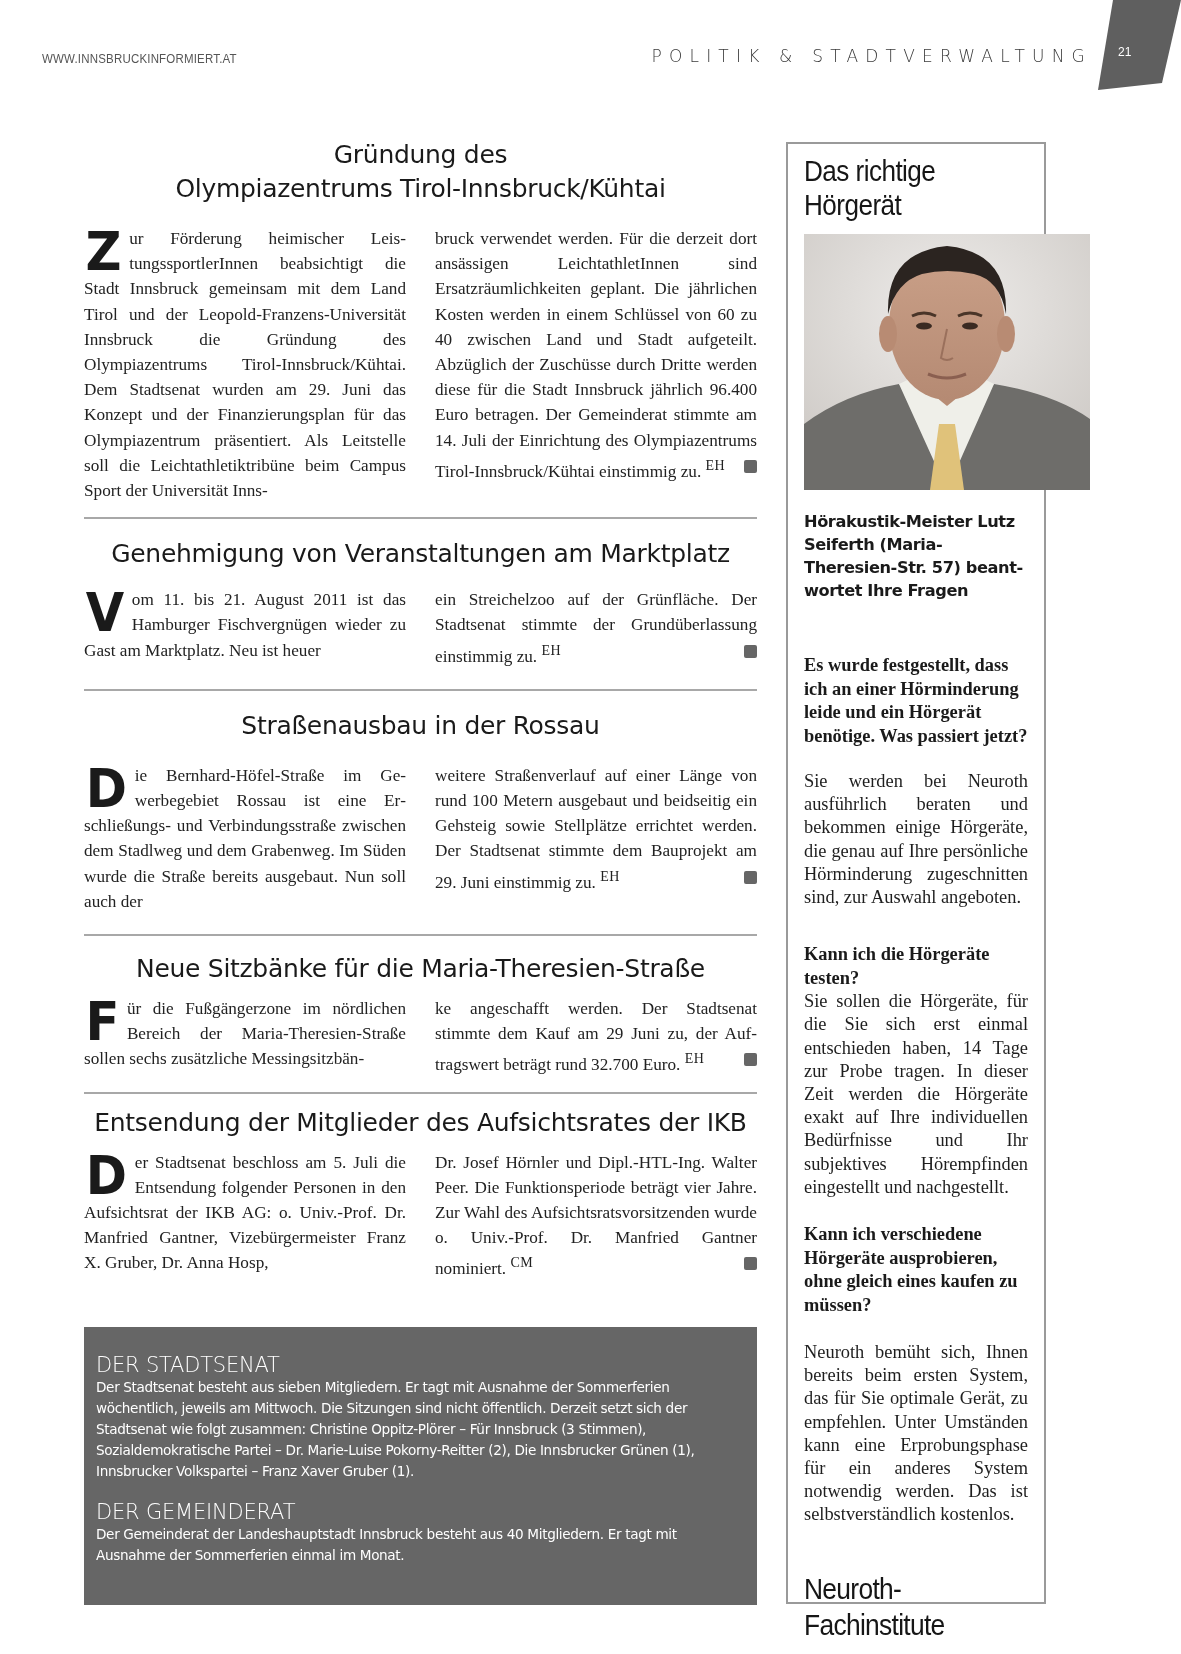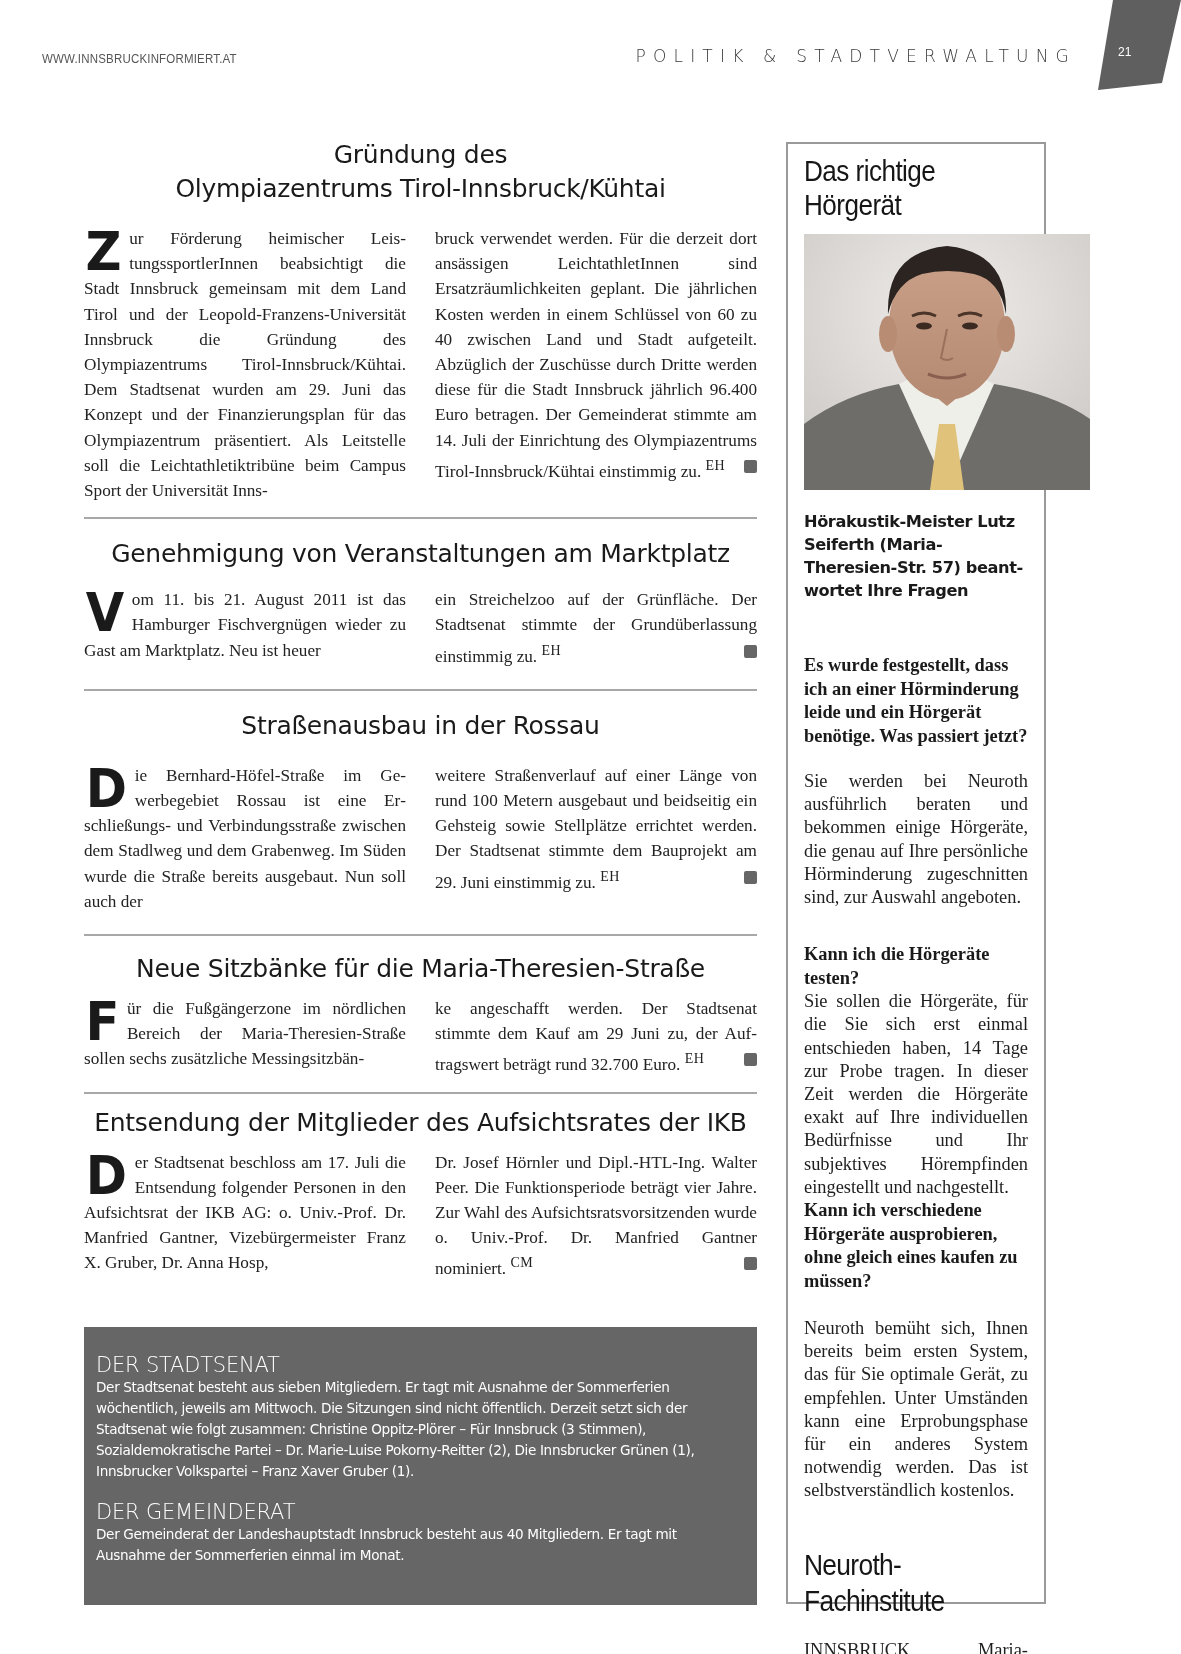--- a/index.html
+++ b/index.html
@@ -6,21 +6,21 @@
   html, body { width: 1181px; height: 1654px; background: #ffffff; overflow: hidden; }
   body { position: relative; color: #1e1e1e; }
 
   
   .site-url {
     position: absolute; left: 42px; top: 52px;
     font-family: "Liberation Sans", sans-serif; font-size: 12.5px;
     letter-spacing: 0.2px; color: #555; transform: scaleX(0.92); transform-origin: left;
   }
   .section-label {
-    position: absolute; right: 105px; top: 46px;
+    position: absolute; right: 89px; top: 46px;
     font-family: "DejaVu Sans", sans-serif; font-size: 17px; font-weight: 300;
     letter-spacing: 7.2px; color: #3a3a3a;
   }
   .page-tab { position: absolute; left: 1098px; top: 0; width: 83px; height: 92px; }
   .page-tab svg { display: block; }
   .page-num {
     position: absolute; left: 1118px; top: 45px;
     font-family: "Liberation Sans", sans-serif; font-size: 12px; color: #ffffff;
   }
 
@@ -166,21 +166,21 @@
         <span class="endmark"></span>
       </div>
     </div>
     <div class="rule" style="margin-bottom:12px"></div>
   </div>
 
   <div class="article">
     <h2>Entsendung der Mitglieder des Aufsichtsrates der IKB</h2>
     <div class="cols" style="margin-top:10px">
       <div class="col">
-        <span class="dropcap">D</span><span>er Stadtsenat beschloss am 17. Juli die Entsendung folgender Personen in den Aufsichtsrat der IKB AG: o. Univ.-Prof. Dr. Manfried Gantner, Vizebürger­meister Franz X. Gruber, Dr. Anna Hosp,</span>
+        <span class="dropcap">D</span><span>er Stadtsenat beschloss am 5. Juli die Entsendung folgender Personen in den Aufsichtsrat der IKB AG: o. Univ.-Prof. Dr. Manfried Gantner, Vizebürger­meister Franz X. Gruber, Dr. Anna Hosp,</span>
       </div>
       <div class="col">
         <span>Dr. Josef Hörnler und Dipl.-HTL-Ing. Walter Peer. Die Funktionsperiode be­trägt vier Jahre. Zur Wahl des Aufsichts­ratsvorsitzenden wurde o. Univ.-Prof. Dr. Manfried Gantner nominiert.</span>
         <span class="sup">CM</span>
         <span class="endmark"></span>
       </div>
     </div>
   </div>
 </div>
 
@@ -232,21 +232,21 @@
     </svg>
   </div>
   <div class="caption">Hörakustik-Meister Lutz Seiferth (Maria-Theresien-Str. 57) beant­wortet Ihre Fragen</div>
 
   <div class="qa-q" style="margin-top:52px">Es wurde festgestellt, dass ich an einer Hörminderung leide und ein Hörgerät benötige. Was passiert jetzt?</div>
   <div class="qa-a" style="margin-top:22px">Sie werden bei Neuroth ausführ­lich beraten und bekommen eini­ge Hörgeräte, die genau auf Ihre persönliche Hörminderung zuge­schnitten sind, zur Auswahl ange­boten.</div>
 
   <div class="qa-q" style="margin-top:34px">Kann ich die Hörgeräte testen?</div>
   <div class="qa-a">Sie sollen die Hörgeräte, für die Sie sich erst einmal entschieden haben, 14 Tage zur Probe tragen. In dieser Zeit werden die Hörge­räte exakt auf Ihre individuellen Bedürfnisse und Ihr subjektives Hörempfinden eingestellt und nachgestellt.</div>
 
-  <div class="qa-q" style="">Kann ich verschiedene Hörge­räte ausprobieren, ohne gleich eines kaufen zu müssen?</div>
+  <div class="qa-q" style="margin-top:24px">Kann ich verschiedene Hörge­räte ausprobieren, ohne gleich eines kaufen zu müssen?</div>
   <div class="qa-a" style="margin-top:24px">Neuroth bemüht sich, Ihnen be­reits beim ersten System, das für Sie optimale Gerät, zu empfehlen. Unter Umständen kann eine Er­probungsphase für ein anderes System notwendig werden. Das ist selbstverständlich kostenlos.</div>
 
   <div class="brand" style="margin-top:44px">Neuroth-Fachinstitute</div>
   <div class="addr" style="margin-top:20px">INNSBRUCK, Maria-Theresien-Straße 57, Tel 0512/566 015</div>
   <div class="addr" style="margin-top:22px">INNSBRUCK, Museumsstr. 22 Tel 0512/588 927</div>
   <div class="footer-row" style="margin-top:22px">
     <span class="web">www.neuroth.at</span>
     <span>Werbung</span>
   </div>
 </div>

